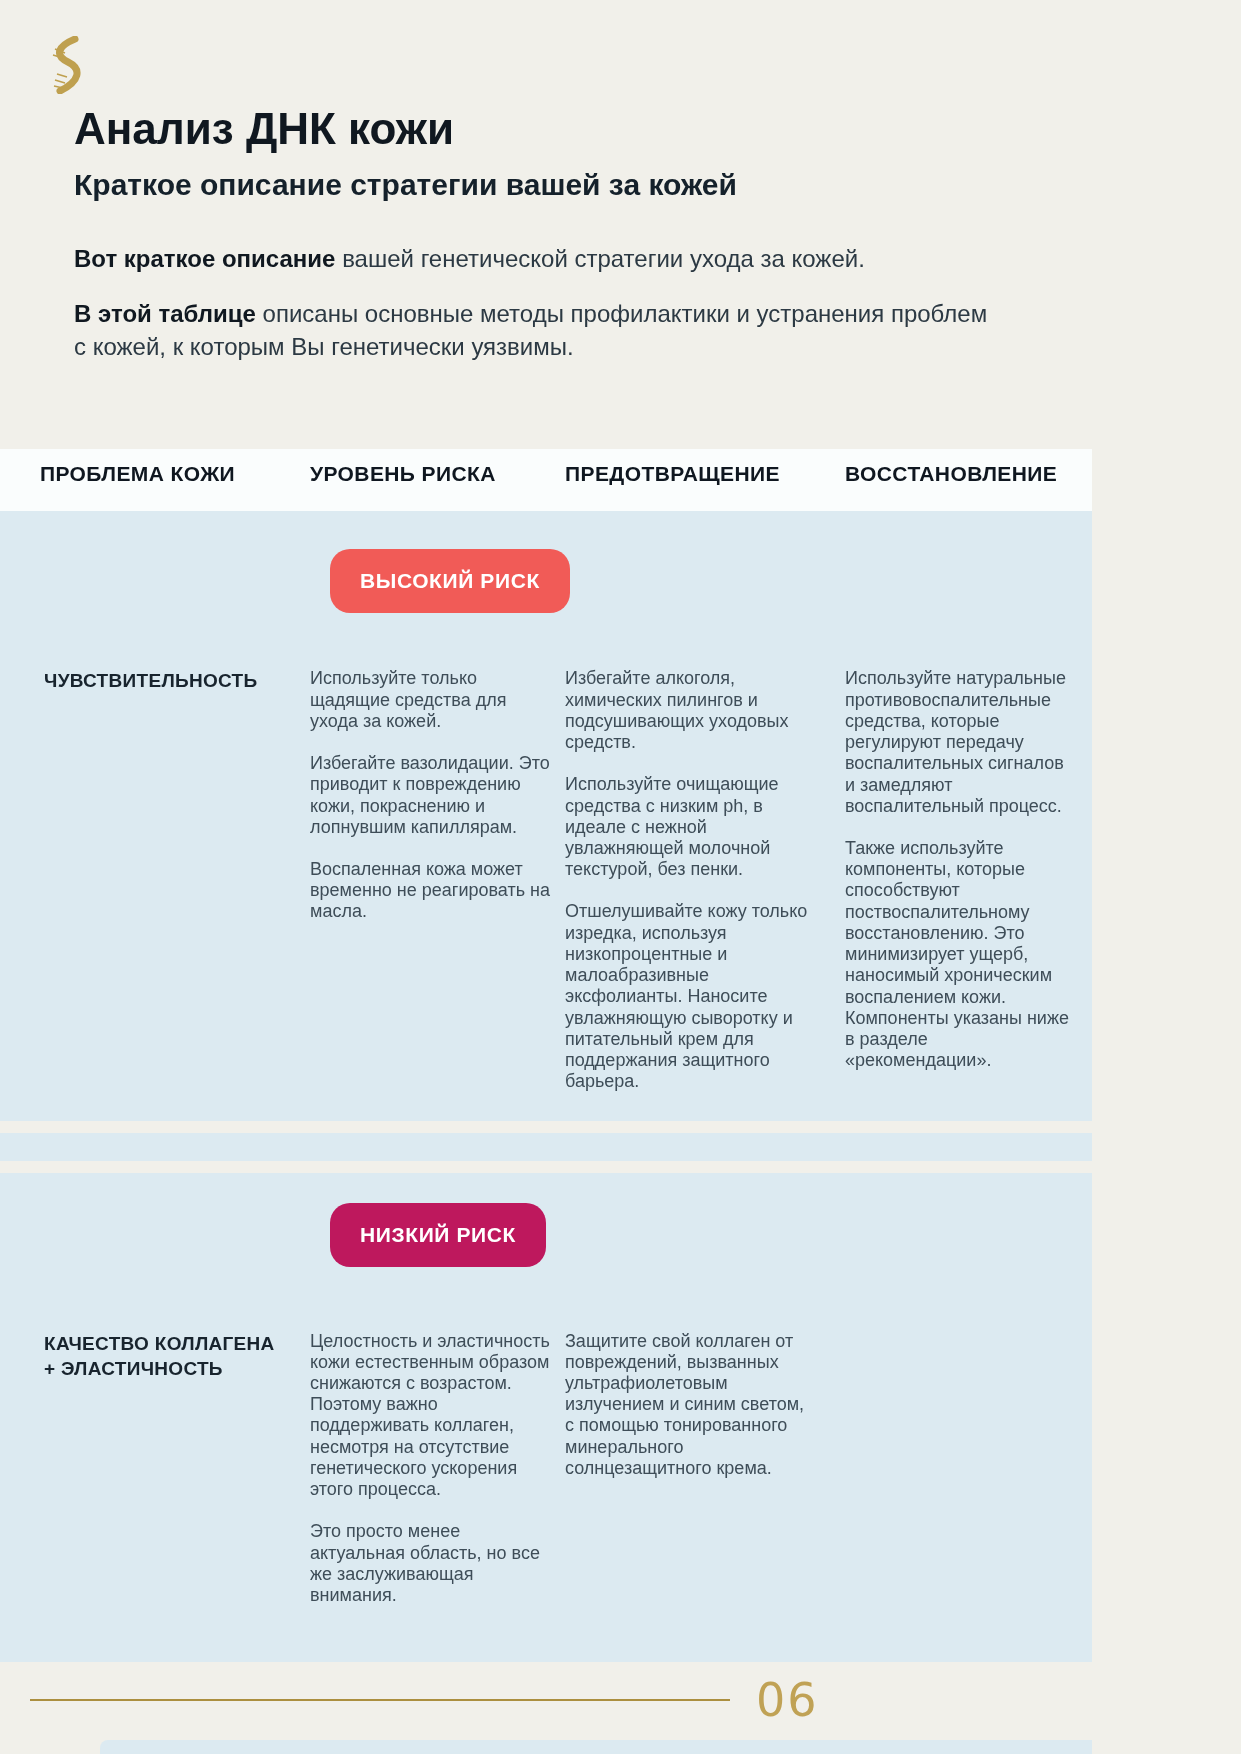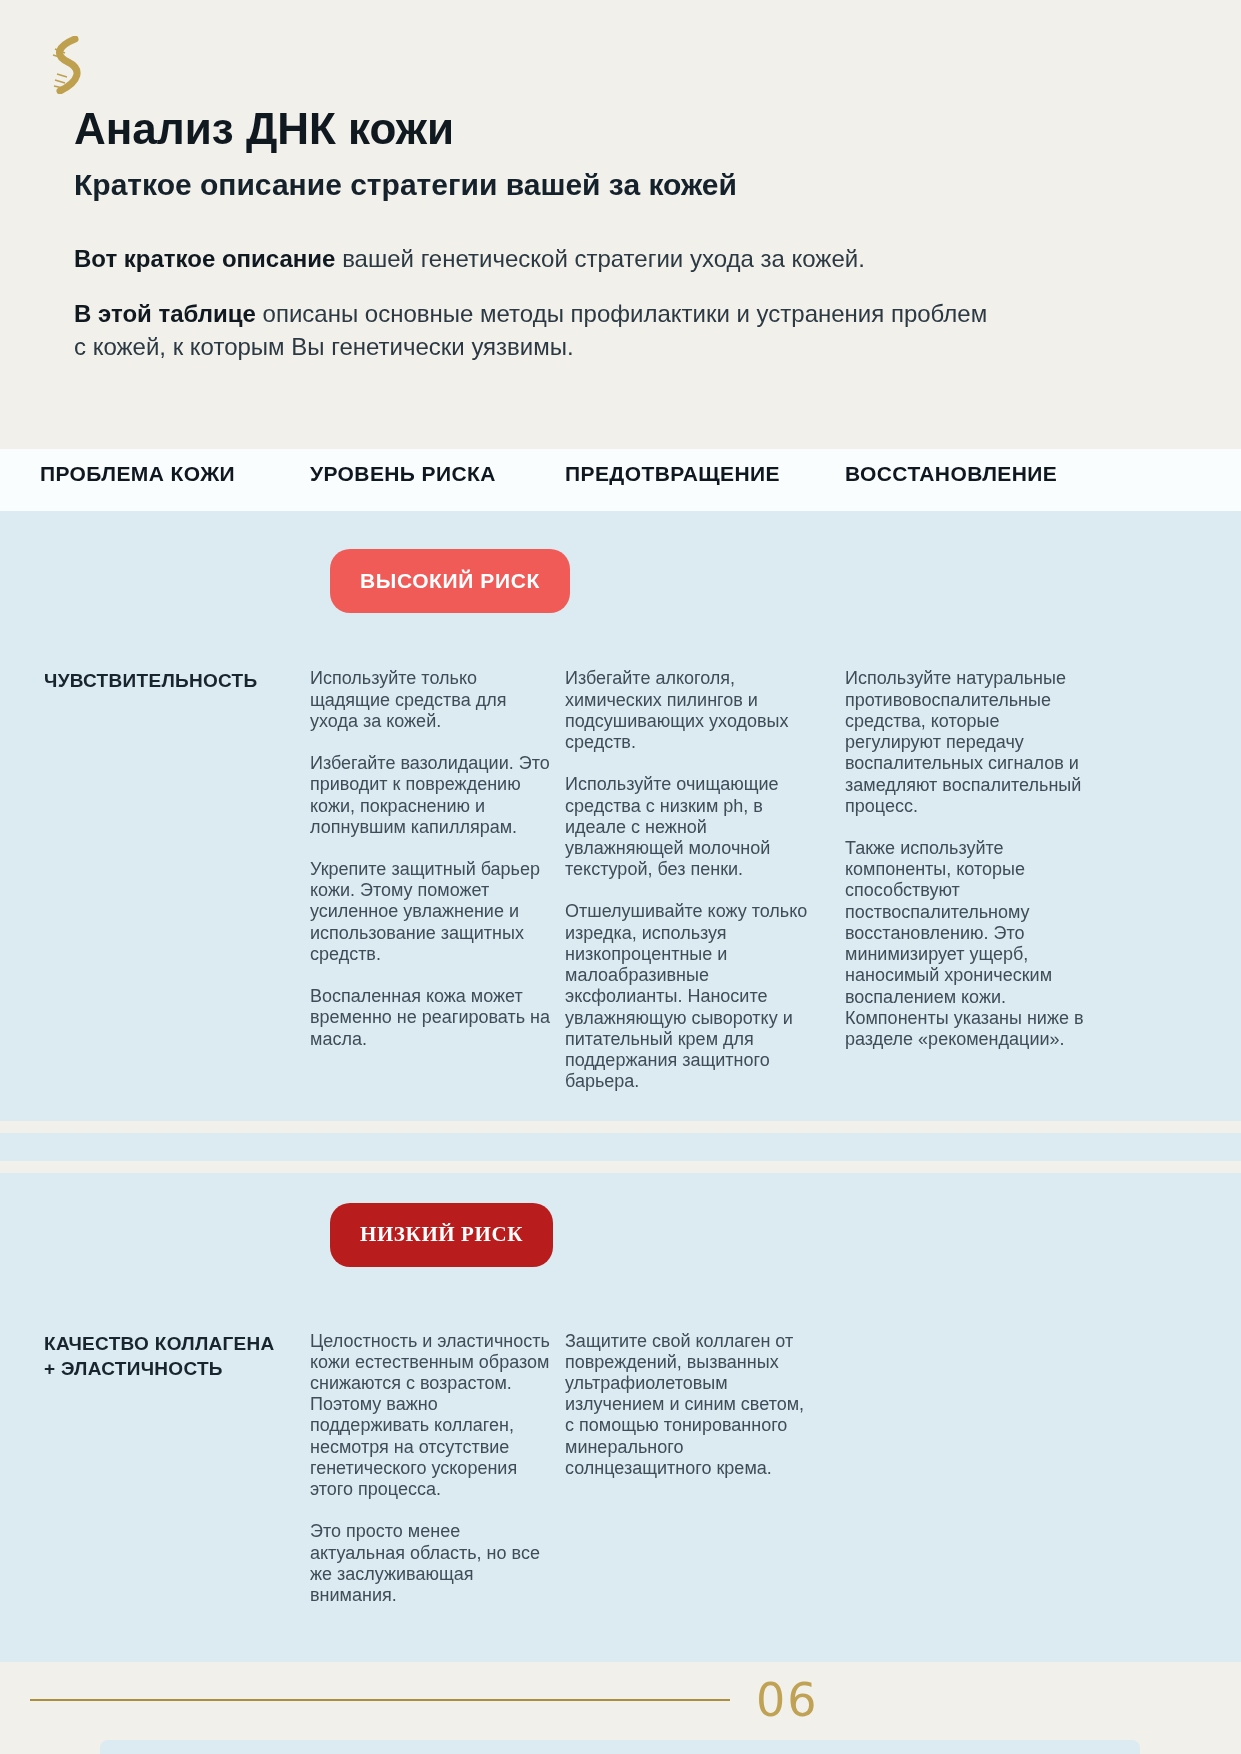--- a/index.html
+++ b/index.html
@@ -1,17 +1,17 @@
 <!DOCTYPE html>
 <html lang="ru"><head>
 <meta charset="utf-8">
 <style>
   html,body { margin:0; padding:0; background:#f1f0ea; }
   .page {
-    position:relative; width:1241px; height:1754px; overflow:hidden;
+    position:relative; width:1092px; height:1754px; overflow:hidden;
     background:#f1f0ea; font-family:"Liberation Sans", sans-serif;
   }
   .logo { margin:36px 0 0 46px; width:40px; height:58px; }
   .title { margin:10px 0 0 74px; font-size:44px; font-weight:800; color:#101820; }
   .subtitle { margin:14px 0 0 74px; font-size:30px; font-weight:700; color:#15212b; }
   .intro { margin:40px 74px 0 74px; max-width:920px; font-size:24px; line-height:1.38; color:#2c3943; }
   .intro + .intro { margin-top:22px; }
   .intro b { color:#101820; }
 
   .grid4 { display:grid; grid-template-columns:270px 255px 280px 1fr; padding:0 20px 12px 40px; box-sizing:border-box; }
@@ -76,40 +76,39 @@
 
   <section class="risk high">
     <div class="grid4">
       <span class="badge" style="background: rgb(241, 91, 87);">ВЫСОКИЙ РИСК</span>
     </div>
     <div class="grid4 content-row">
       <div class="problem">ЧУВСТВИТЕЛЬНОСТЬ</div>
       <div class="cell c2">
         <p>Используйте только щадящие средства для ухода за кожей.</p>
         <p>Избегайте вазолидации. Это приводит к повреждению кожи, покраснению и лопнувшим капиллярам.</p>
-        <p>Укрепите защитный барьер кожи. Этому поможет усиленное увлажнение и использование защитных средств.</p>
         <p>Воспаленная кожа может временно не реагировать на масла.</p>
       </div>
       <div class="cell c3">
         <p>Избегайте алкоголя, химических пилингов и подсушивающих уходовых средств.</p>
         <p>Используйте очищающие средства с низким ph, в идеале с нежной увлажняющей молочной текстурой, без пенки.</p>
         <p>Отшелушивайте кожу только изредка, используя низкопроцентные и малоабразивные эксфолианты. Наносите увлажняющую сыворотку и питательный крем для поддержания защитного барьера.</p>
       </div>
       <div class="cell c4">
         <p>Используйте натуральные противовоспалительные средства, которые регулируют передачу воспалительных сигналов и замедляют воспалительный процесс.</p>
         <p>Также используйте компоненты, которые способствуют поствоспалительному восстановлению. Это минимизирует ущерб, наносимый хроническим воспалением кожи. Компоненты указаны ниже в разделе «рекомендации».</p>
       </div>
     </div>
   </section>
 
   <div class="divider-strip"></div>
 
   <section class="risk low">
     <div class="grid4">
-      <span class="badge" style="background: #b91c1c; font-family: Liberation Serif, serif;">НИЗКИЙ РИСК</span>
+      <span class="badge" style="background: #be185d;">НИЗКИЙ РИСК</span>
     </div>
     <div class="grid4 content-row">
       <div class="problem">КАЧЕСТВО КОЛЛАГЕНА + ЭЛАСТИЧНОСТЬ</div>
       <div class="cell c2">
         <p>Целостность и эластичность кожи естественным образом снижаются с возрастом. Поэтому важно поддерживать коллаген, несмотря на отсутствие генетического ускорения этого процесса.</p>
         <p>Это просто менее актуальная область, но все же заслуживающая внимания.</p>
       </div>
       <div class="cell c3">
         <p>Защитите свой коллаген от повреждений, вызванных ультрафиолетовым излучением и синим светом, с помощью тонированного минерального солнцезащитного крема.</p>
       </div>

